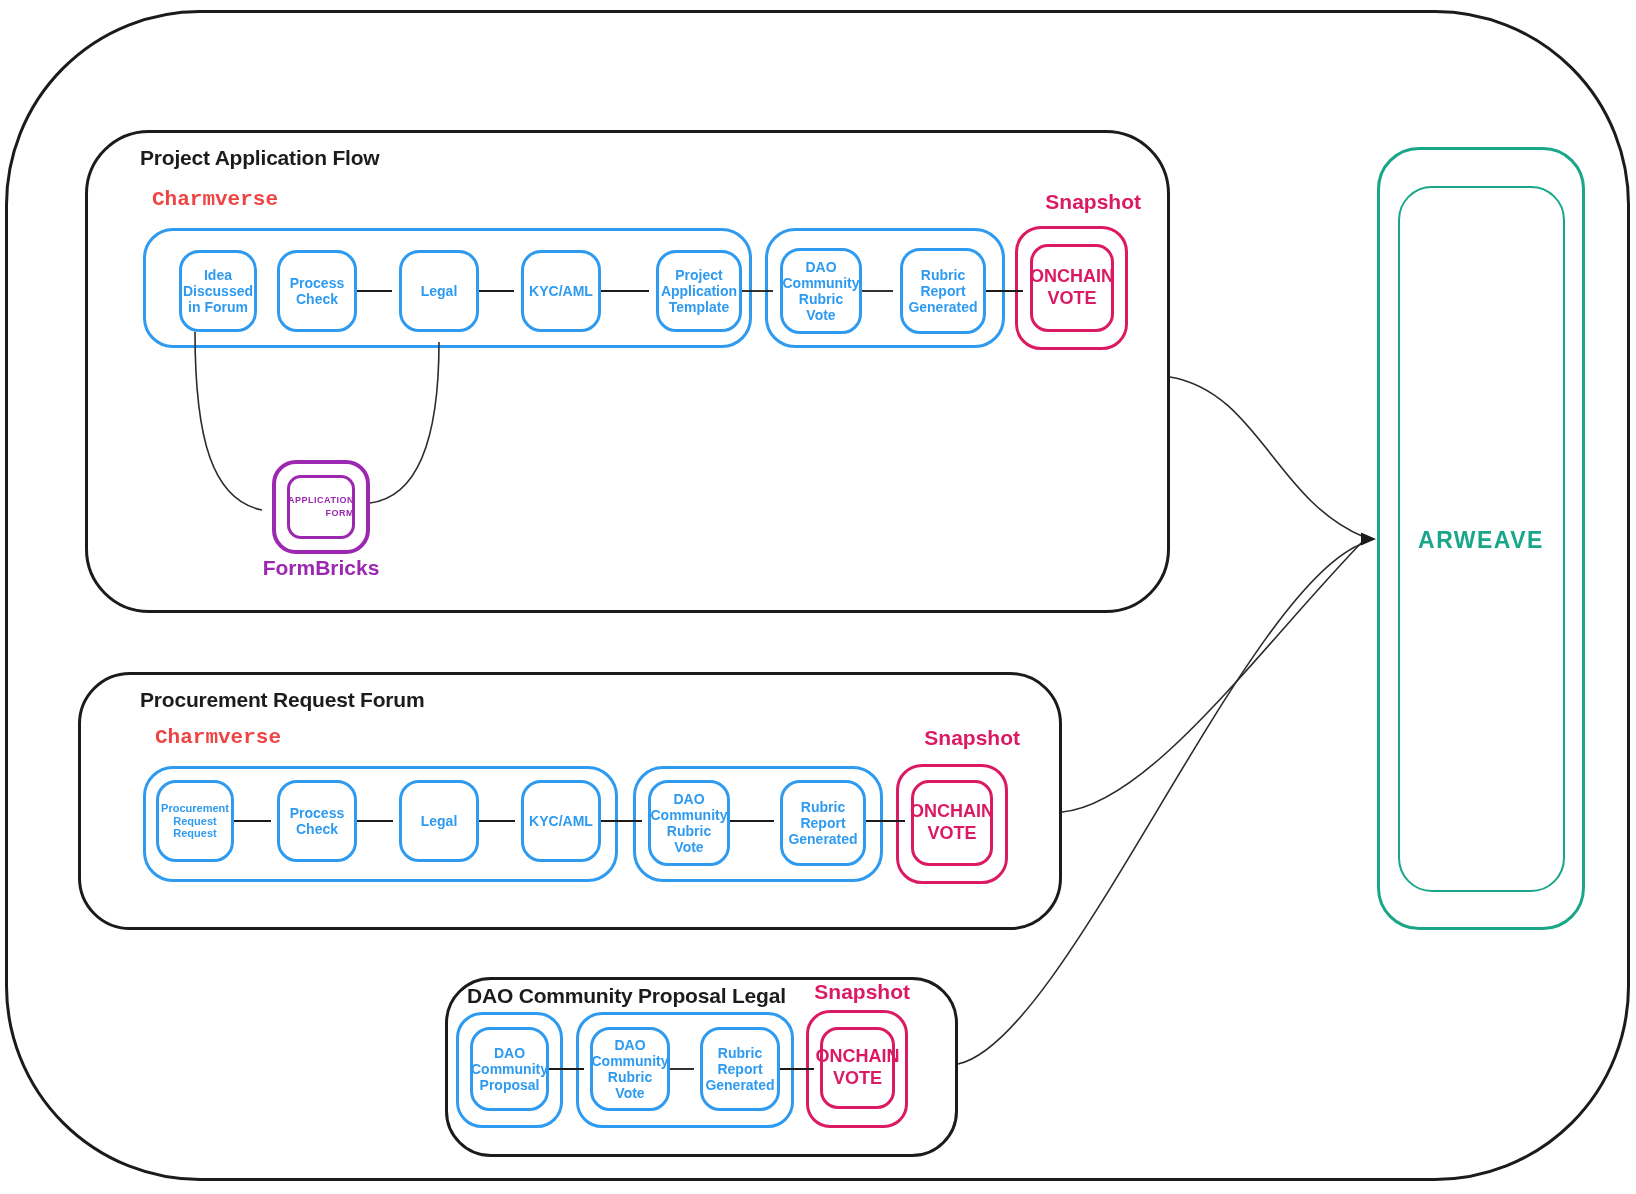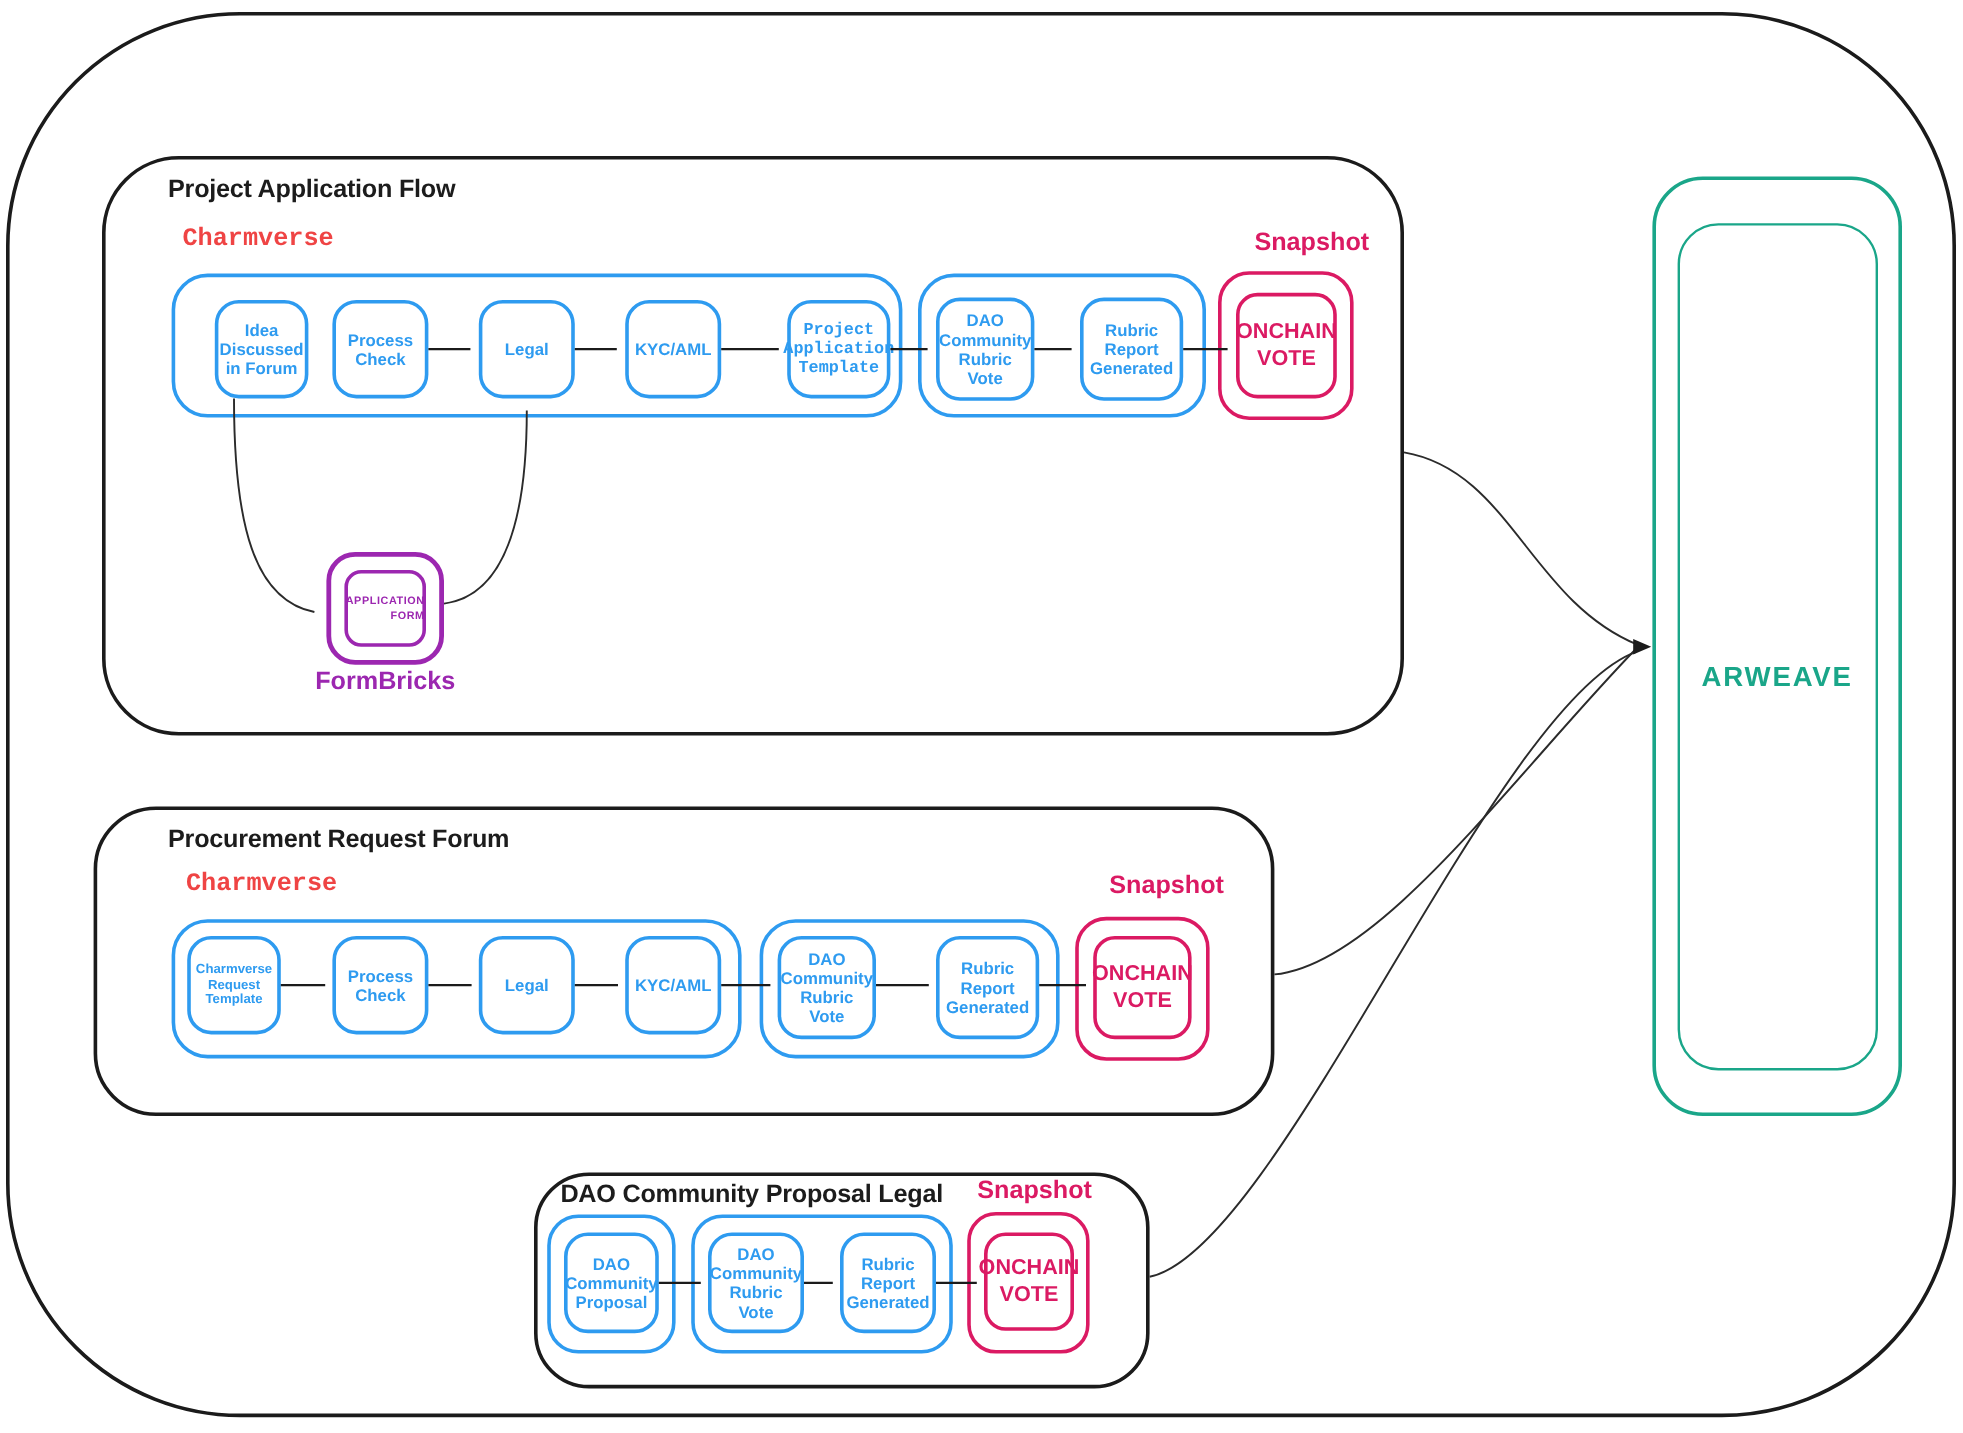--- a/index.html
+++ b/index.html
@@ -21,21 +21,21 @@
   .purple-group{border:4px solid #9c27b0;border-radius:24px;}
   .purple-node{border:3.5px solid #9c27b0;border-radius:14px;display:flex;align-items:center;justify-content:center;text-align:right;
     color:#9c27b0;font-weight:bold;font-size:9px;letter-spacing:.5px;line-height:1.5;}
   .green-frame{border:3px solid #1aa689;border-radius:42px;}
   .green-frame-inner{border:2.5px solid #1aa689;border-radius:34px;}
   .flow-title{position:absolute;color:#1c1c1c;font-weight:bold;font-size:21px;letter-spacing:-.2px;white-space:nowrap;}
   .brand-label{position:absolute;font-weight:bold;font-size:21px;white-space:nowrap;}
   .blue-text{color:#ef4444;font-family:Liberation Mono, monospace;}
   .pink-text{color:#db1a63;text-align:right;}
   .purple-text{color:#9c27b0;text-align:center;}
-  .green-text{color:#1aa689;text-align:center;letter-spacing:1.5px;font-size:23px;margin-top:24px;}
+  .green-text{color:#1aa689;text-align:center;letter-spacing:1.5px;font-size:23px;}
   .tiny{font-size:11px;}
   svg.wires{position:absolute;left:0;top:0;width:1636px;height:1194px;pointer-events:none;}
   svg.wires path{fill:none;}
 </style>
 </head>
 <body>
 
 <div class="canvas">
 
   <div class="rrect outer-frame" style="left:5px;top:10px;width:1625px;height:1171px;"></div>
@@ -43,40 +43,40 @@
   <div class="rrect flow-frame" style="left:85px;top:130px;width:1085px;height:483px;border-radius:64px;"></div>
   <div class="flow-title" style="left:140px;top:146px;">Project Application Flow</div>
   <div class="brand-label blue-text" style="left:152px;top:188px;">Charmverse</div>
 
   <div class="rrect blue-group" style="left:143px;top:228px;width:609px;height:120px;"></div>
 
   <div class="abs blue-node" style="left:156px;top:250px;width:78px;height:82px;margin-left:23px;">Idea Discussed in Forum</div>
   <div class="abs blue-node" style="left:277px;top:250px;width:80px;height:82px;">Process Check</div>
   <div class="abs blue-node" style="left:399px;top:250px;width:80px;height:82px;">Legal</div>
   <div class="abs blue-node" style="left:521px;top:250px;width:80px;height:82px;">KYC/AML</div>
-  <div class="abs blue-node" style="left:656px;top:250px;width:86px;height:82px;font-family:Liberation Mono, monospace;">Project Application Template</div>
+  <div class="abs blue-node" style="left:656px;top:250px;width:86px;height:82px;">Project Application Template</div>
 
   <div class="rrect blue-group" style="left:765px;top:228px;width:240px;height:120px;"></div>
   <div class="abs blue-node" style="left:780px;top:248px;width:82px;height:86px;">DAO Community Rubric Vote</div>
   <div class="abs blue-node" style="left:900px;top:248px;width:86px;height:86px;">Rubric Report Generated</div>
 
   <div class="brand-label pink-text" style="left:1005px;top:190px;width:136px;">Snapshot</div>
   <div class="rrect pink-group" style="left:1015px;top:226px;width:113px;height:124px;"></div>
   <div class="abs pink-node" style="left:1030px;top:244px;width:84px;height:88px;">ONCHAIN VOTE</div>
 
   <div class="rrect purple-group" style="left:272px;top:460px;width:98px;height:94px;"></div>
   <div class="abs purple-node" style="left:287px;top:475px;width:68px;height:64px;">APPLICATION FORM</div>
   <div class="brand-label purple-text" style="left:246px;top:556px;width:150px;">FormBricks</div>
 
   <div class="rrect flow-frame" style="left:78px;top:672px;width:984px;height:258px;border-radius:52px;"></div>
   <div class="flow-title" style="left:140px;top:688px;">Procurement Request Forum</div>
   <div class="brand-label blue-text" style="left:155px;top:726px;">Charmverse</div>
 
   <div class="rrect blue-group" style="left:143px;top:766px;width:475px;height:116px;"></div>
-  <div class="abs blue-node tiny" style="left:156px;top:780px;width:78px;height:82px;">Charmverse Request Template</div>
+  <div class="abs blue-node tiny" style="left:156px;top:780px;width:78px;height:82px;">Procurement Request Request</div>
   <div class="abs blue-node" style="left:277px;top:780px;width:80px;height:82px;">Process Check</div>
   <div class="abs blue-node" style="left:399px;top:780px;width:80px;height:82px;">Legal</div>
   <div class="abs blue-node" style="left:521px;top:780px;width:80px;height:82px;">KYC/AML</div>
 
   <div class="rrect blue-group" style="left:633px;top:766px;width:250px;height:116px;"></div>
   <div class="abs blue-node" style="left:648px;top:780px;width:82px;height:86px;">DAO Community Rubric Vote</div>
   <div class="abs blue-node" style="left:780px;top:780px;width:86px;height:86px;">Rubric Report Generated</div>
 
   <div class="brand-label pink-text" style="left:884px;top:726px;width:136px;">Snapshot</div>
   <div class="rrect pink-group" style="left:896px;top:764px;width:112px;height:120px;"></div>

